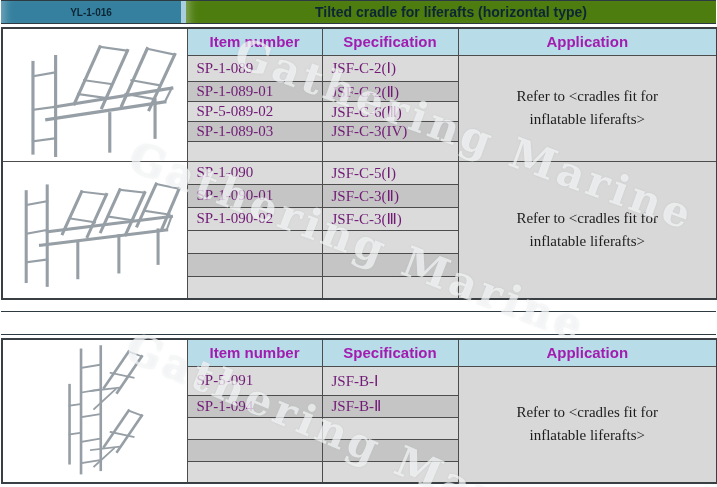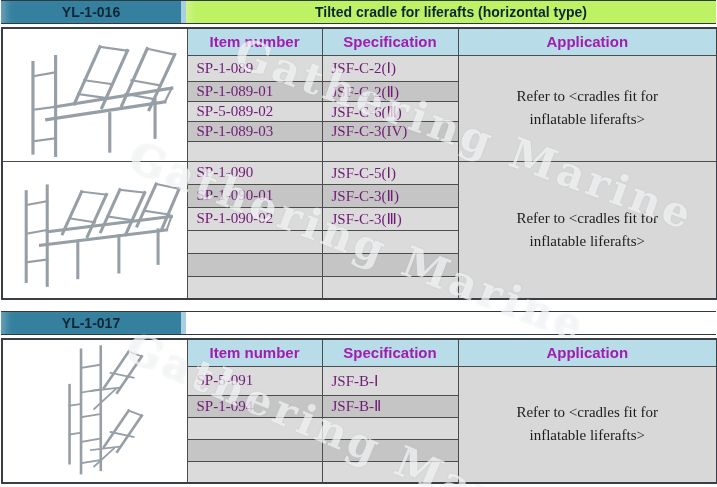--- a/index.html
+++ b/index.html
@@ -19,27 +19,27 @@
     height: 24px;
     border-top: 1px solid #2e3a42;
     border-bottom: 1px solid #2e3a42;
     margin: 0 1px 3px 1px;
   }
   .bh-code {
     width: 185px;
     background: #35809e;
     border-right: 5px solid #a9cedd;
     color: #0d2636;
-    font-weight: bold; font-size: 14px;
+    font-weight: bold; font-size: 10px;
     display: flex; align-items: center; justify-content: center;
     box-shadow: inset 10px 0 8px -6px rgba(255,255,255,.30);
   }
   .bh-title {
     flex: 1;
-    background: #bef264;
+    background: #4d7c0f;
     color: #0d2636;
     font-weight: bold; font-size: 14px;
     display: flex; align-items: center; justify-content: center;
     box-shadow: inset 10px 0 8px -6px rgba(255,255,255,.30);
   }
 
   
   table.parts {
     border-collapse: collapse;
     table-layout: fixed;
@@ -227,21 +227,20 @@
         <td class="data rl"></td>
       </tr>
     </tbody>
       </table>
   </div>
 
   <div class="gap"></div>
 
   <div class="block">
     <div class="block-header">
-      <div class="bh-code">YL-1-017</div>
     </div>
 
     <table class="parts">
       <colgroup>
           <col style="width:185px">
           <col style="width:135px">
           <col style="width:136px">
           <col style="width:259px">
         </colgroup>
 

